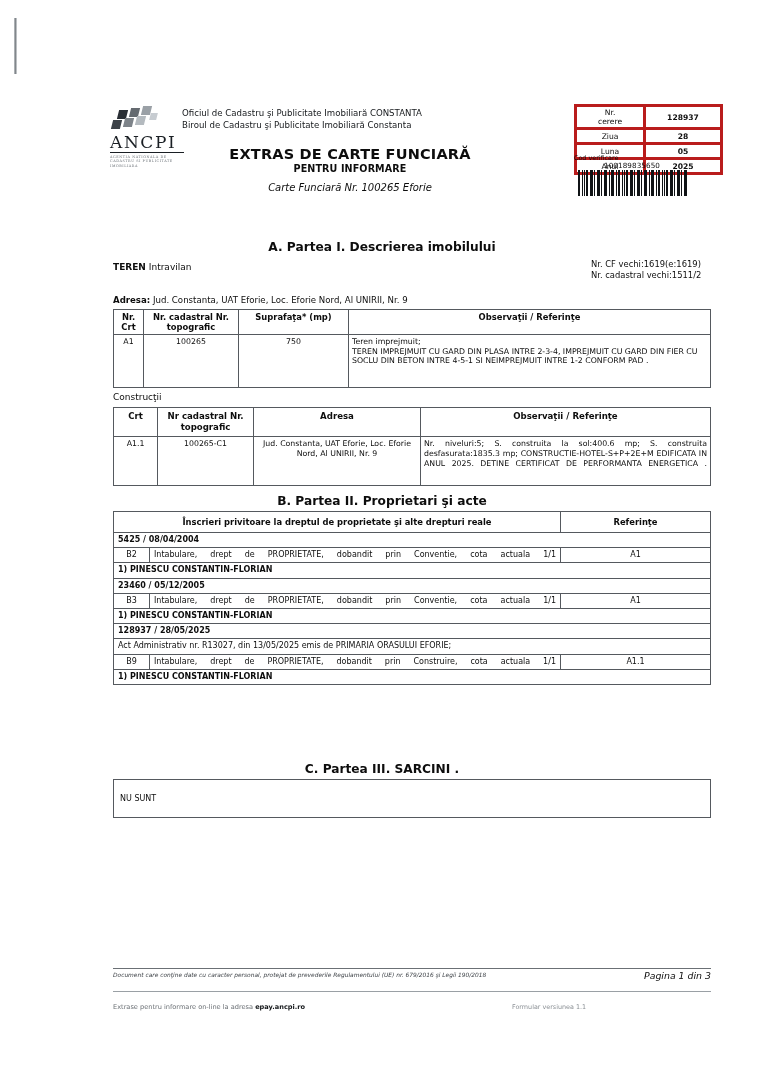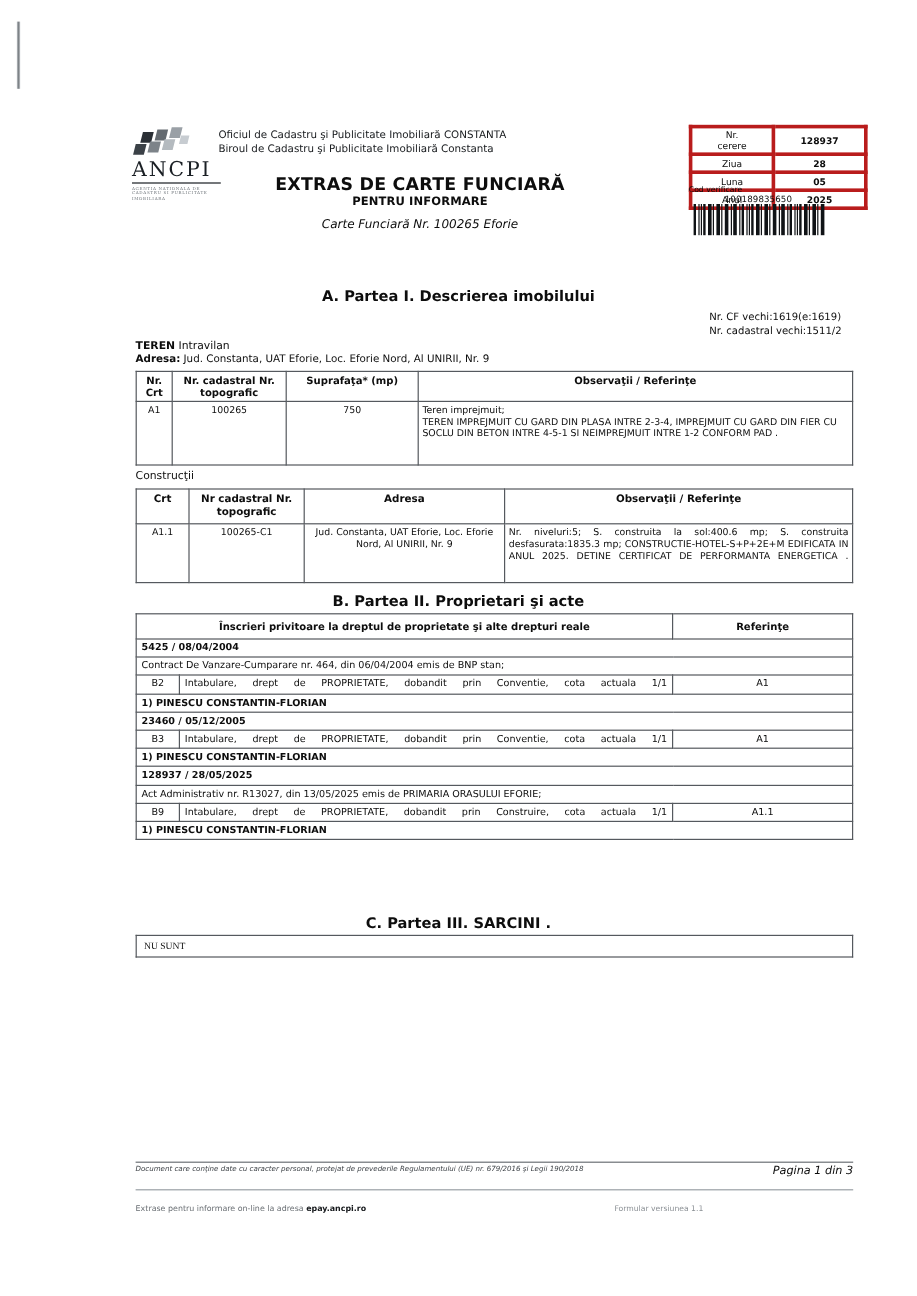--- a/index.html
+++ b/index.html
@@ -61,21 +61,21 @@
   .req-value{text-align:center;font-weight:bold;}
   .codv{position:absolute;left:574px;top:52px;width:116px;font-size:6.4px;}
   .codnum{position:absolute;left:574px;top:59px;width:116px;text-align:center;font-size:7.2px;letter-spacing:.1px;}
   .barcode{position:absolute;left:578px;top:68px;width:110px;height:26px;}
   .barcode i{position:absolute;top:0;height:26px;background:#101316;}
 
   
   .sec-title{text-align:center;font-size:12.2px;font-weight:bold;}
   .secA-title{position:absolute;left:0;top:240px;width:764px;}
   .cf-vechi{position:absolute;left:591px;top:259px;font-size:8.4px;line-height:11px;}
-  .teren{position:absolute;left:113px;top:284px;font-size:9px;}
+  .teren{position:absolute;left:113px;top:262px;font-size:9px;}
   .teren b{font-weight:bold;}
   .adresa{position:absolute;left:113px;top:295px;font-size:8.6px;}
   .adresa b{font-weight:bold;}
 
   table.grid{border-collapse:collapse;table-layout:fixed;}
   table.grid td,table.grid th{border:1px solid #55595e;vertical-align:top;}
   .tA{position:absolute;left:113px;top:309px;width:598px;}
   .tA th{font-size:8.4px;font-weight:bold;text-align:center;padding:2px 2px;line-height:10px;}
   .tA td{font-size:7.8px;padding:2px 3px;line-height:9.6px;}
   .c-center{text-align:center;}
@@ -92,21 +92,21 @@
   .tC td{font-size:8px;padding:2px 4px;line-height:10.2px;}
   .rowhdr{font-weight:bold;font-size:9.6px;padding:2px 4px;}
   .just{text-align:justify;text-align-last:justify;}
   .owner{font-weight:bold;font-size:8.6px;padding-left:14px;}
   .ref{text-align:center;font-size:8px;}
 
   
   .secC-title{position:absolute;left:0;top:762px;width:764px;}
   .tD{position:absolute;left:113px;top:779px;width:598px;}
   .tD th{font-size:8.4px;font-weight:bold;text-align:center;padding:4px 3px;line-height:11px;}
-  .tD td{font-size:8px;padding:4px 6px;font-family:Liberation Serif, serif;}
+  .tD td{font-size:8px;padding:14px 6px;}
 
   
   .foot-rule{position:absolute;left:113px;top:968px;width:598px;height:1px;background:#6b7075;}
   .foot-note{position:absolute;left:113px;top:972px;font-size:5.9px;font-style:italic;color:#3a3f44;}
   .foot-page{position:absolute;left:612px;top:970px;width:99px;text-align:right;
     font-size:9.4px;font-style:italic;}
   .foot-rule2{position:absolute;left:113px;top:991px;width:598px;height:1px;background:#9aa0a5;}
   .foot-left{position:absolute;left:113px;top:1003px;font-size:6.6px;color:#6a6f74;}
   .foot-left b{color:#16191c;font-weight:bold;}
   .foot-right{position:absolute;left:512px;top:1003px;width:199px;
@@ -283,23 +283,20 @@
     <tbody>
         <tr>
       <th colspan="2">Înscrieri privitoare la dreptul de proprietate şi alte drepturi reale</th>
       <th>Referinţe</th>
     </tr>
 
     <tr>
       <td class="rowhdr" colspan="3">5425 / 08/04/2004</td>
     </tr>
     <tr>
-      <td colspan="3">Contract De Vanzare-Cumparare  nr. 464, din 06/04/2004 emis de BNP stan;</td>
-    </tr>
-    <tr>
       <td class="c-center" style="vertical-align:middle">B2</td>
       <td class="just">Intabulare, drept de PROPRIETATE, dobandit prin Conventie, cota actuala 1/1</td>
       <td class="ref">A1</td>
     </tr>
     <tr>
       <td colspan="3" class="owner">1)  PINESCU CONSTANTIN-FLORIAN</td>
     </tr>
 
     <tr>
       <td class="rowhdr" colspan="3">23460 / 05/12/2005</td>

